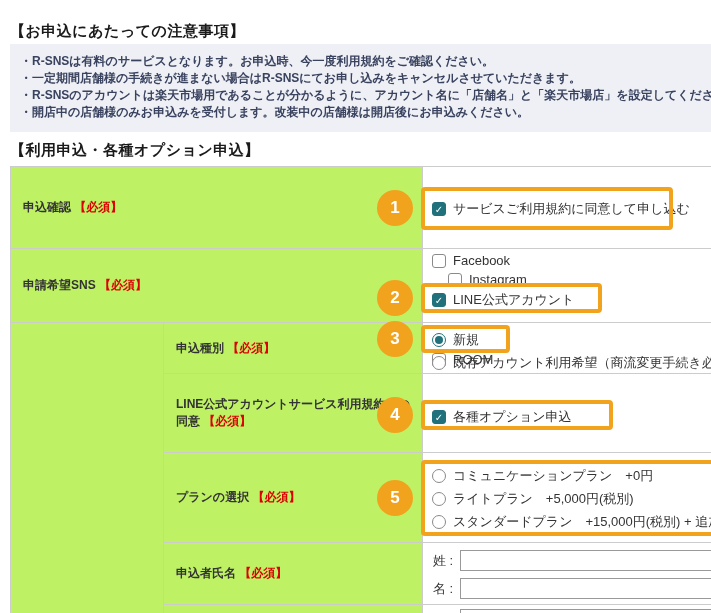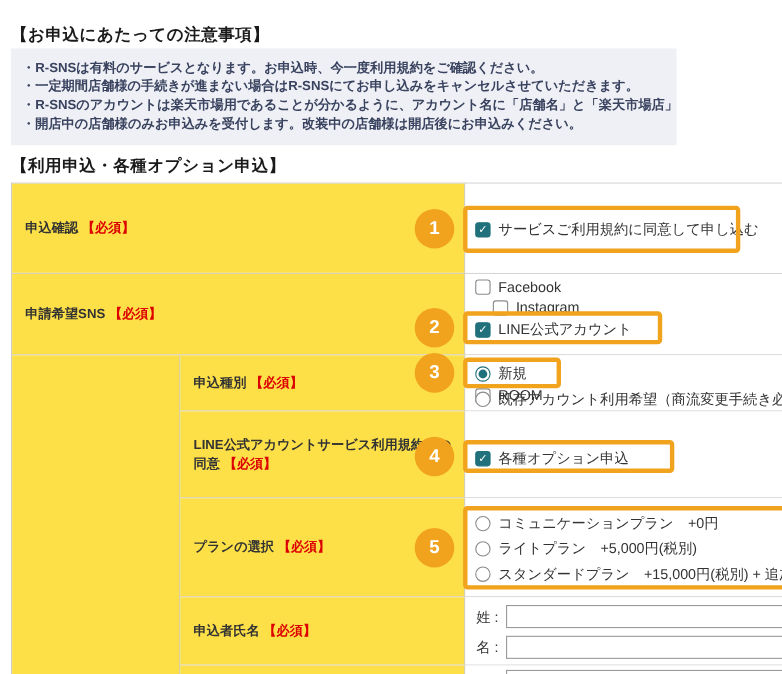--- a/index.html
+++ b/index.html
@@ -4,29 +4,29 @@
 <style>
   * { margin:0; padding:0; box-sizing:border-box; }
   html,body { width:711px; height:613px; overflow:hidden; background:#fff;
     font-family:"Liberation Sans","DejaVu Sans",sans-serif; color:#333; }
   body { position:relative; }
 
   .h-section { position:absolute; left:10px; font-size:15px; font-weight:bold; color:#1a1a1a; letter-spacing:0.5px; }
   #notice-heading { top:22px; }
   #form-heading { top:141px; }
 
-  #notes-box { position:absolute; left:10px; top:44px; width:605px; height:88px;
+  #notes-box { position:absolute; left:10px; top:44px; width:702px; height:88px;
     background:#eef0f5; padding:9px 0 0 10px; overflow:hidden; }
   .note-line { font-size:12px; font-weight:bold; color:#39425f; line-height:17px; white-space:nowrap; }
 
   
   #form-table { position:absolute; left:10px; top:166px; width:740px;
     border-top:1px solid #ccc; border-left:1px solid #ccc; }
   .row { display:flex; border-bottom:1px solid #ccc; }
-  .lbl-cell { background:#fde047; border-right:1px solid #ccc; display:flex; align-items:center;
+  .lbl-cell { background:#bef264; border-right:1px solid #ccc; display:flex; align-items:center;
     font-size:12px; font-weight:bold; color:#333; }
   .lbl-cell .pad { padding:0 8px 0 12px; line-height:17px; }
   .req { color:#dc0000; }
   .w-wide { width:412px; }
   .w-outer { width:153px; }
   .w-inner { width:259px; }
   .content-cell { flex:1; position:relative; background:#fff; }
   #row-confirm { height:82px; }
   #row-sns { height:74px; }
   #sub-type { height:51px; }

